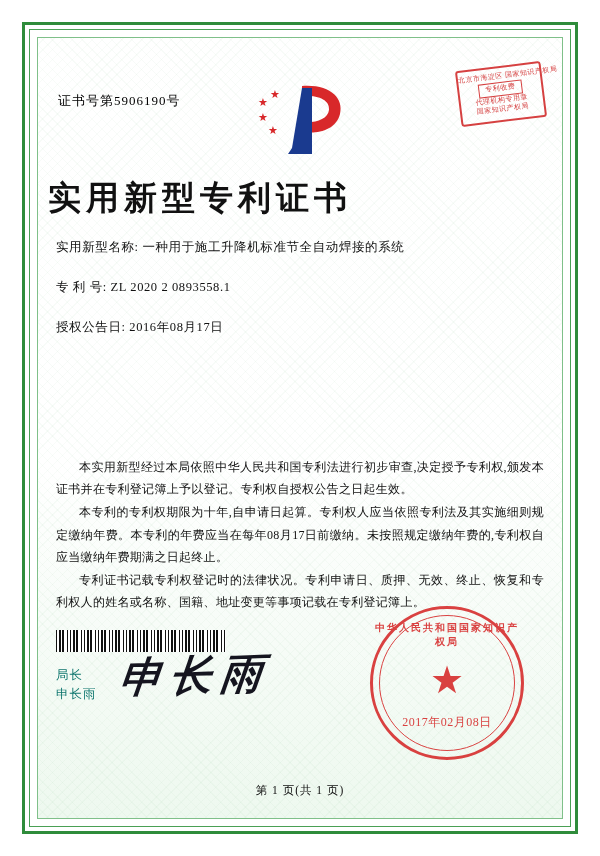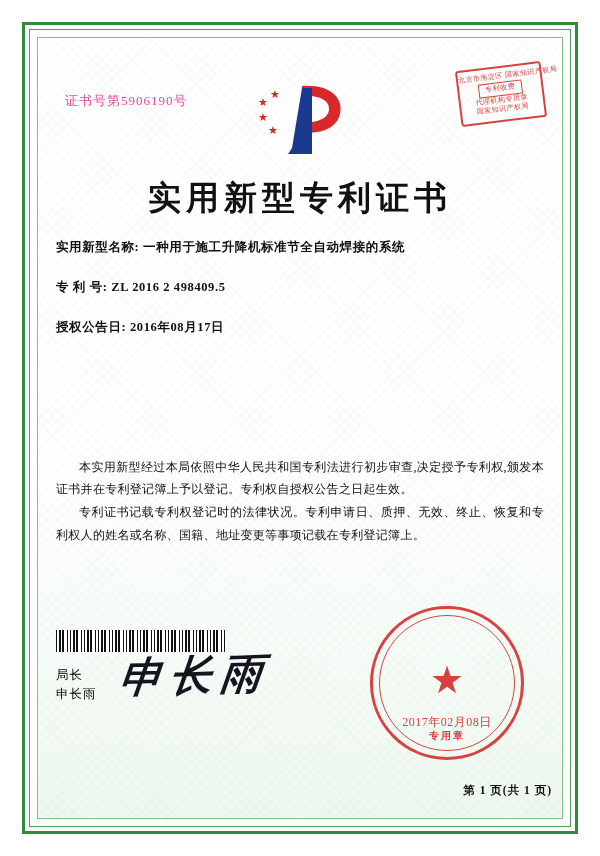--- a/index.html
+++ b/index.html
@@ -92,43 +92,42 @@
   .corner-stamp .cs-box {
     display: inline-block;
     border: 1px solid #cf2020;
     padding: 1px 6px;
     margin-top: 1px;
     font-size: 7px;
   }
 
   .cert-no {
     position: absolute;
-    left: 17px;
+    left: 10px;
     top: 44px;
     font-size: 13px;
-    color: #ec4899;
+    color: #000000;
     letter-spacing: 1px;
   }
 
   
   .emblem {
     position: absolute;
     left: 50%;
     top: 28px;
     transform: translateX(-50%);
     width: 120px;
     height: 90px;
   }
 
   .main-title {
     position: absolute;
     left: 0;
     right: 0;
     top: 128px;
-    text-align: center;
     font-size: 33px;
     font-weight: bold;
     letter-spacing: 5px;
     color: #111;
     font-family: "Liberation Serif", serif;
   }
 
   .fields {
     position: absolute;
     left: 8px;
@@ -136,22 +135,22 @@
     top: 190px;
   }
   .field-row {
     font-size: 12.5px;
     color: #111;
     margin-bottom: 21px;
     line-height: 1.5;
     letter-spacing: 0.6px;
     white-space: nowrap;
   }
-  .field-row .lbl { font-weight: bold; }
-  .field-row .val { font-weight: bold; }
+  .field-row .lbl { font-weight: normal; }
+  .field-row .val { font-weight: normal; }
 
   .body-text {
     position: absolute;
     left: 8px;
     right: 8px;
     top: 408px;
     font-size: 12px;
     color: #111;
     line-height: 1.85;
     text-align: justify;
@@ -176,21 +175,21 @@
   }
 
   
   .sig-labels {
     position: absolute;
     left: 8px;
     top: 618px;
     font-size: 12.5px;
     line-height: 1.55;
     letter-spacing: 1px;
-    color: #000000;
+    color: #0f766e;
   }
   .handwriting {
     position: absolute;
     left: 72px;
     top: 600px;
     font-family: "Liberation Serif", serif;
     font-size: 42px;
     font-style: italic;
     font-weight: bold;
     color: #15151f;
@@ -245,25 +244,24 @@
     color: #d62828;
     white-space: nowrap;
     letter-spacing: 0.5px;
   }
 
   .page-footer {
     position: absolute;
     left: 0;
     right: 0;
     bottom: 10px;
-    text-align: right;
+    text-align: center;
     font-size: 11.5px;
     color: #111;
     letter-spacing: 1px;
-    font-weight: bold;
   }
 </style>
 </head>
 <body>
 
 <div class="page">
   <div class="frame-outer"></div>
   <div class="frame-mid"></div>
   <div class="frame-inner"></div>
 
@@ -295,45 +293,46 @@
 
     <div class="main-title">实用新型专利证书</div>
 
     <div class="fields">
       <div class="field-row">
         <span class="lbl">实用新型名称:</span>
         <span class="val">一种用于施工升降机标准节全自动焊接的系统</span>
       </div>
       <div class="field-row">
         <span class="lbl">专 利 号:</span>
-        <span class="val">ZL 2016 2 498409.5</span>
+        <span class="val">ZL 2020 2 0893558.1</span>
       </div>
       <div class="field-row">
         <span class="lbl">授权公告日:</span>
         <span class="val">2016年08月17日</span>
       </div>
     </div>
 
     <div class="body-text">
       <p>本实用新型经过本局依照中华人民共和国专利法进行初步审查,决定授予专利权,颁发本证书并在专利登记簿上予以登记。专利权自授权公告之日起生效。</p>
+      <p>本专利的专利权期限为十年,自申请日起算。专利权人应当依照专利法及其实施细则规定缴纳年费。本专利的年费应当在每年08月17日前缴纳。未按照规定缴纳年费的,专利权自应当缴纳年费期满之日起终止。</p>
       <p>专利证书记载专利权登记时的法律状况。专利申请日、质押、无效、终止、恢复和专利权人的姓名或名称、国籍、地址变更等事项记载在专利登记簿上。</p>
     </div>
 
     <div class="barcode"></div>
 
     <div class="sig-labels">
       <div>局长</div>
       <div>申长雨</div>
     </div>
 
     <div class="handwriting">申长雨</div>
 
     <div class="seal">
       <div class="seal-inner"></div>
+      <div class="seal-text-top">中华人民共和国国家知识产权局</div>
       <div class="seal-star">★</div>
-      <div class="seal-text-bottom">专用章</div>
       <div class="seal-date">2017年02月08日</div>
     </div>
 
     <div class="page-footer">第 1 页(共 1 页)</div>
 
   </div>
 </div>
 
 </body></html>

